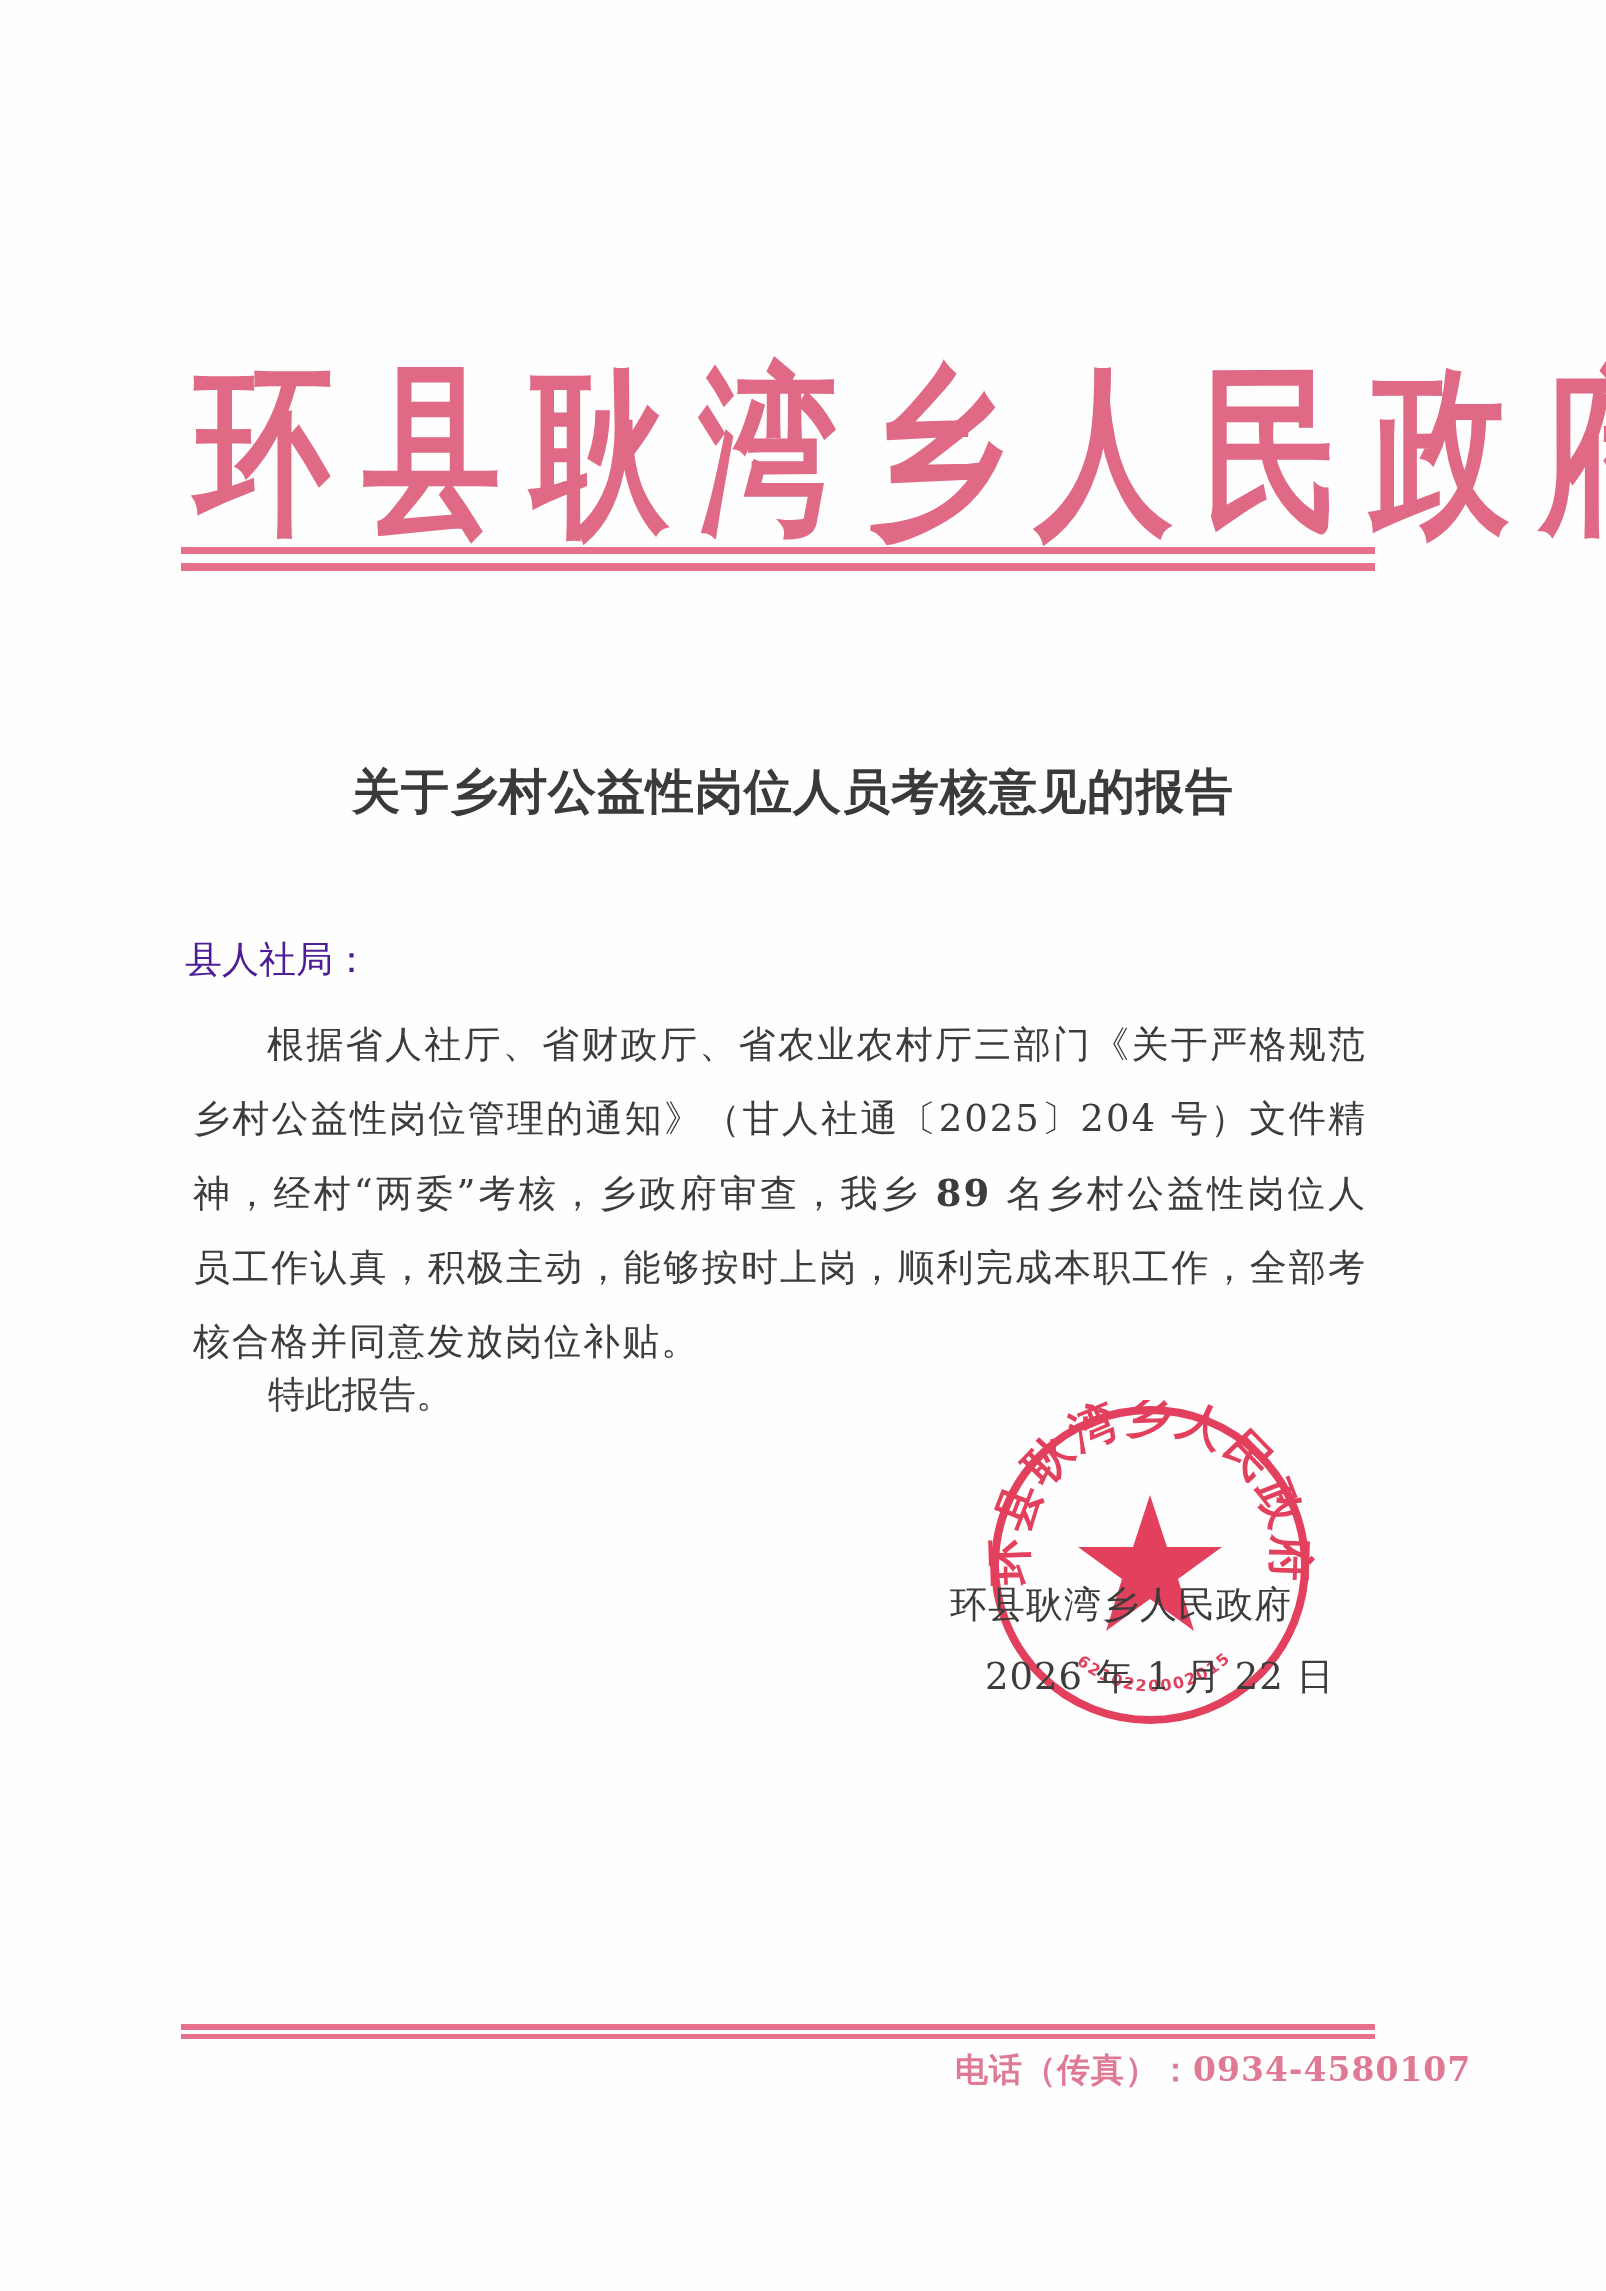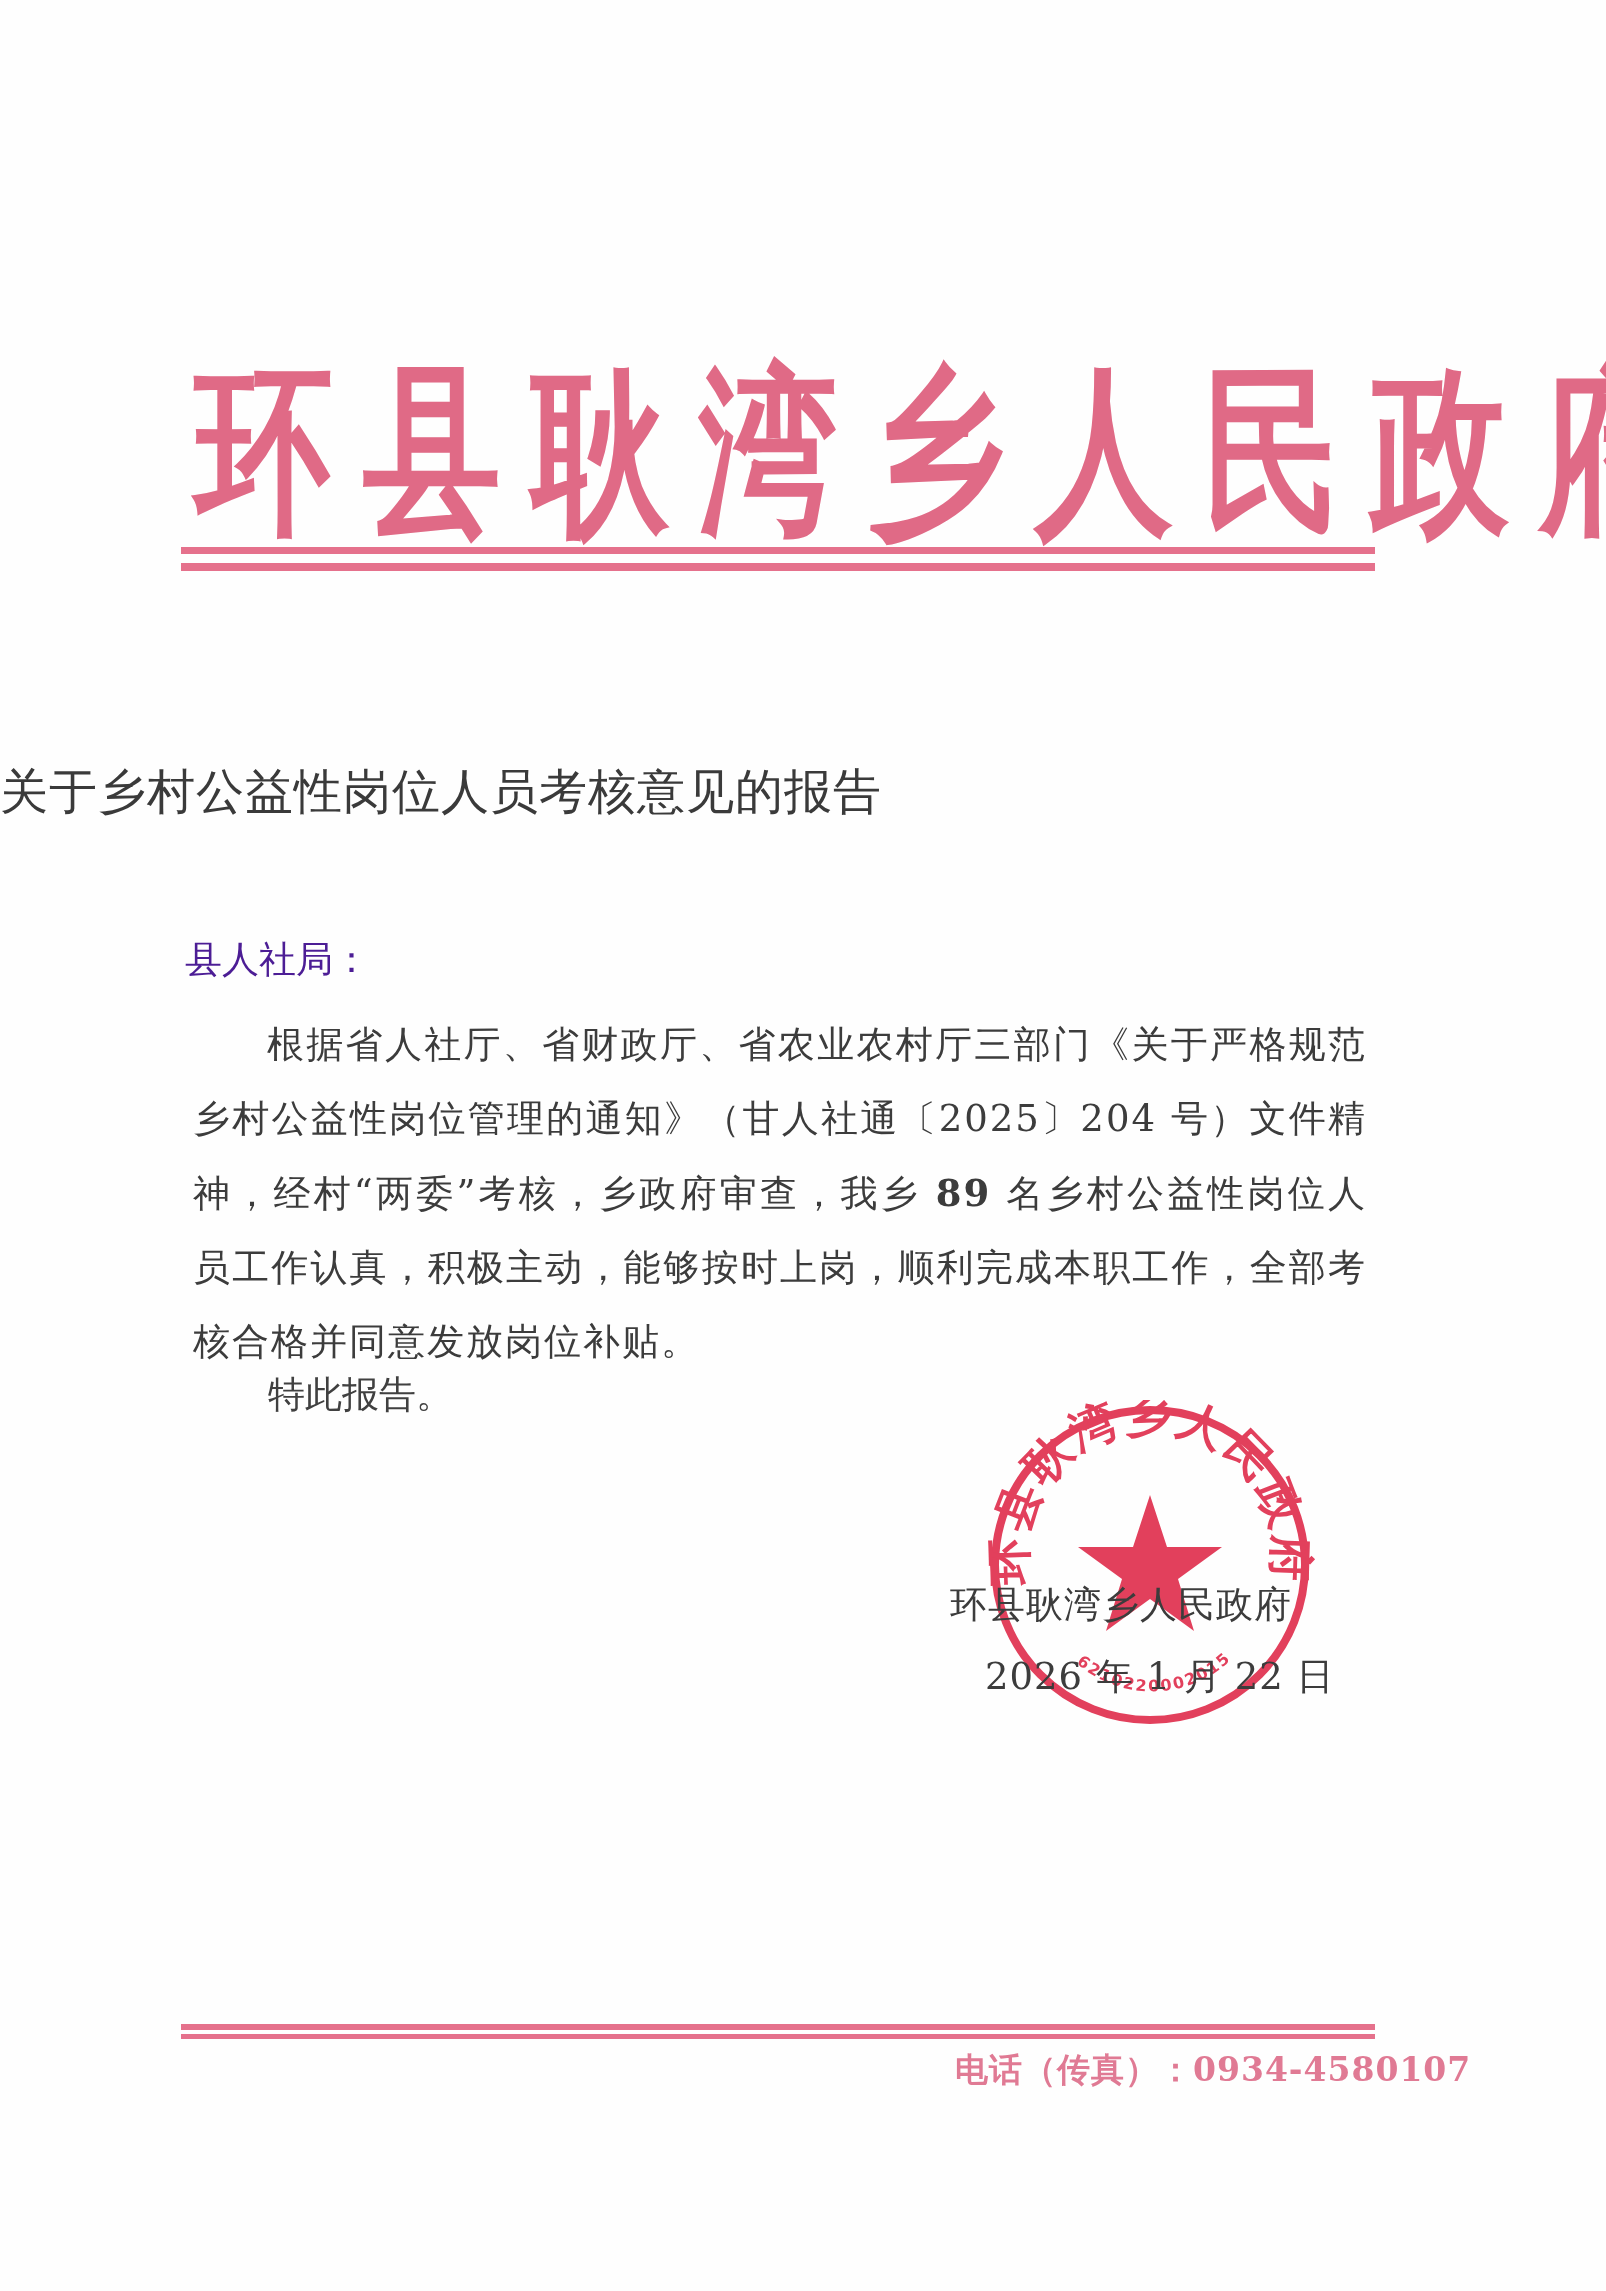--- a/index.html
+++ b/index.html
@@ -60,23 +60,23 @@
       font-size: 37px;
       color: #3c3c3c;
       letter-spacing: 1px;
       white-space: nowrap;
     }
     .doc-title {
       position: absolute;
       left: 0;
       width: 1606px;
       top: 760px;
-      text-align: left;
+      text-align: center;
       font-size: 48px;
-      font-weight: normal;
+      font-weight: bold;
       color: #3a3a3a;
       letter-spacing: 1px;
       padding-right: 20px;
       box-sizing: border-box;
     }
     .salutation {
       position: absolute;
       left: 185px;
       top: 935px;
       font-size: 37px;

